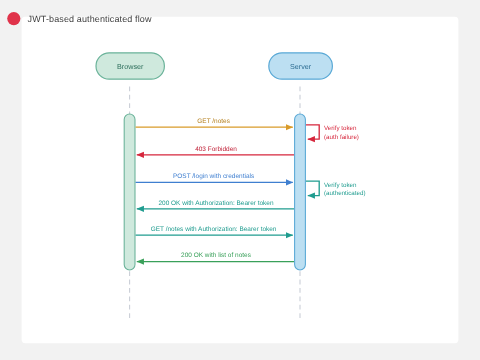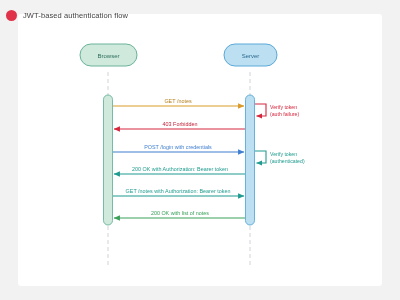--- a/index.html
+++ b/index.html
@@ -70,21 +70,21 @@
 </style>
 </head>
 <body>
 
 <div id="canvas">
 
   <div class="card"></div>
 
   <div class="title-row">
     <div class="title-dot"></div>
-    <div class="title-text">JWT-based authentication flow</div>
+    <div class="title-text">JWT-based authenticated flow</div>
   </div>
 
   <svg class="diagram" viewBox="0 0 400 300">
     <defs>
       <marker id="ah-orange" markerWidth="6" markerHeight="6" refX="5.4" refY="3" orient="auto">
         <path d="M0,0.6 L5.6,3 L0,5.4 Z" fill="#d99b2a"></path>
       </marker>
       <marker id="ah-red" markerWidth="6" markerHeight="6" refX="5.4" refY="3" orient="auto">
         <path d="M0,0.6 L5.6,3 L0,5.4 Z" fill="#d6263c"></path>
       </marker>

